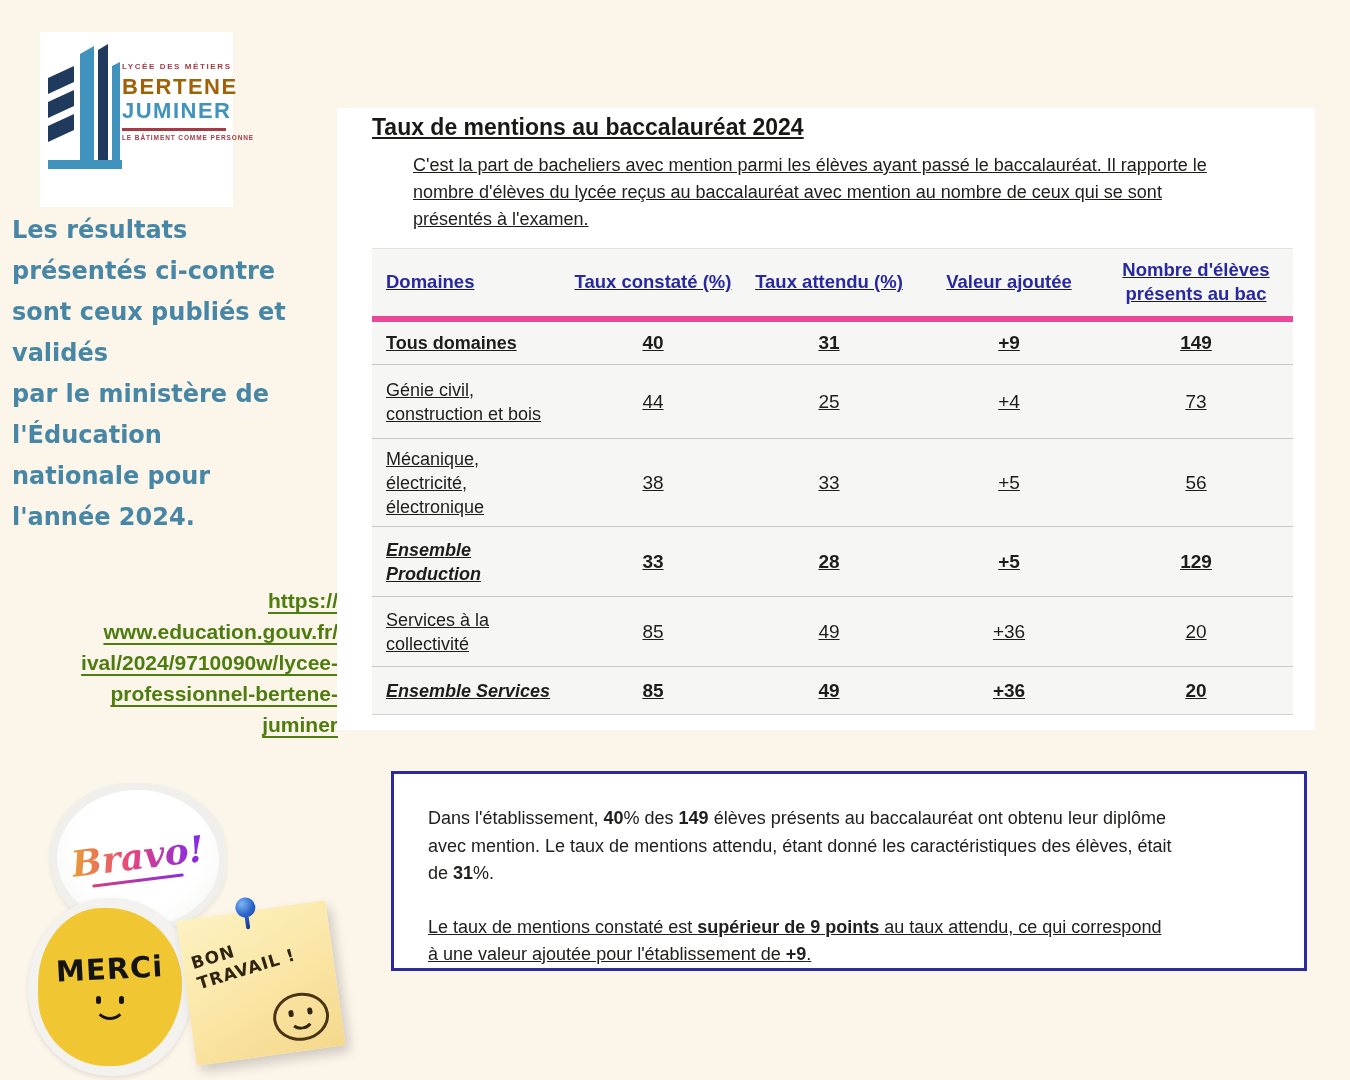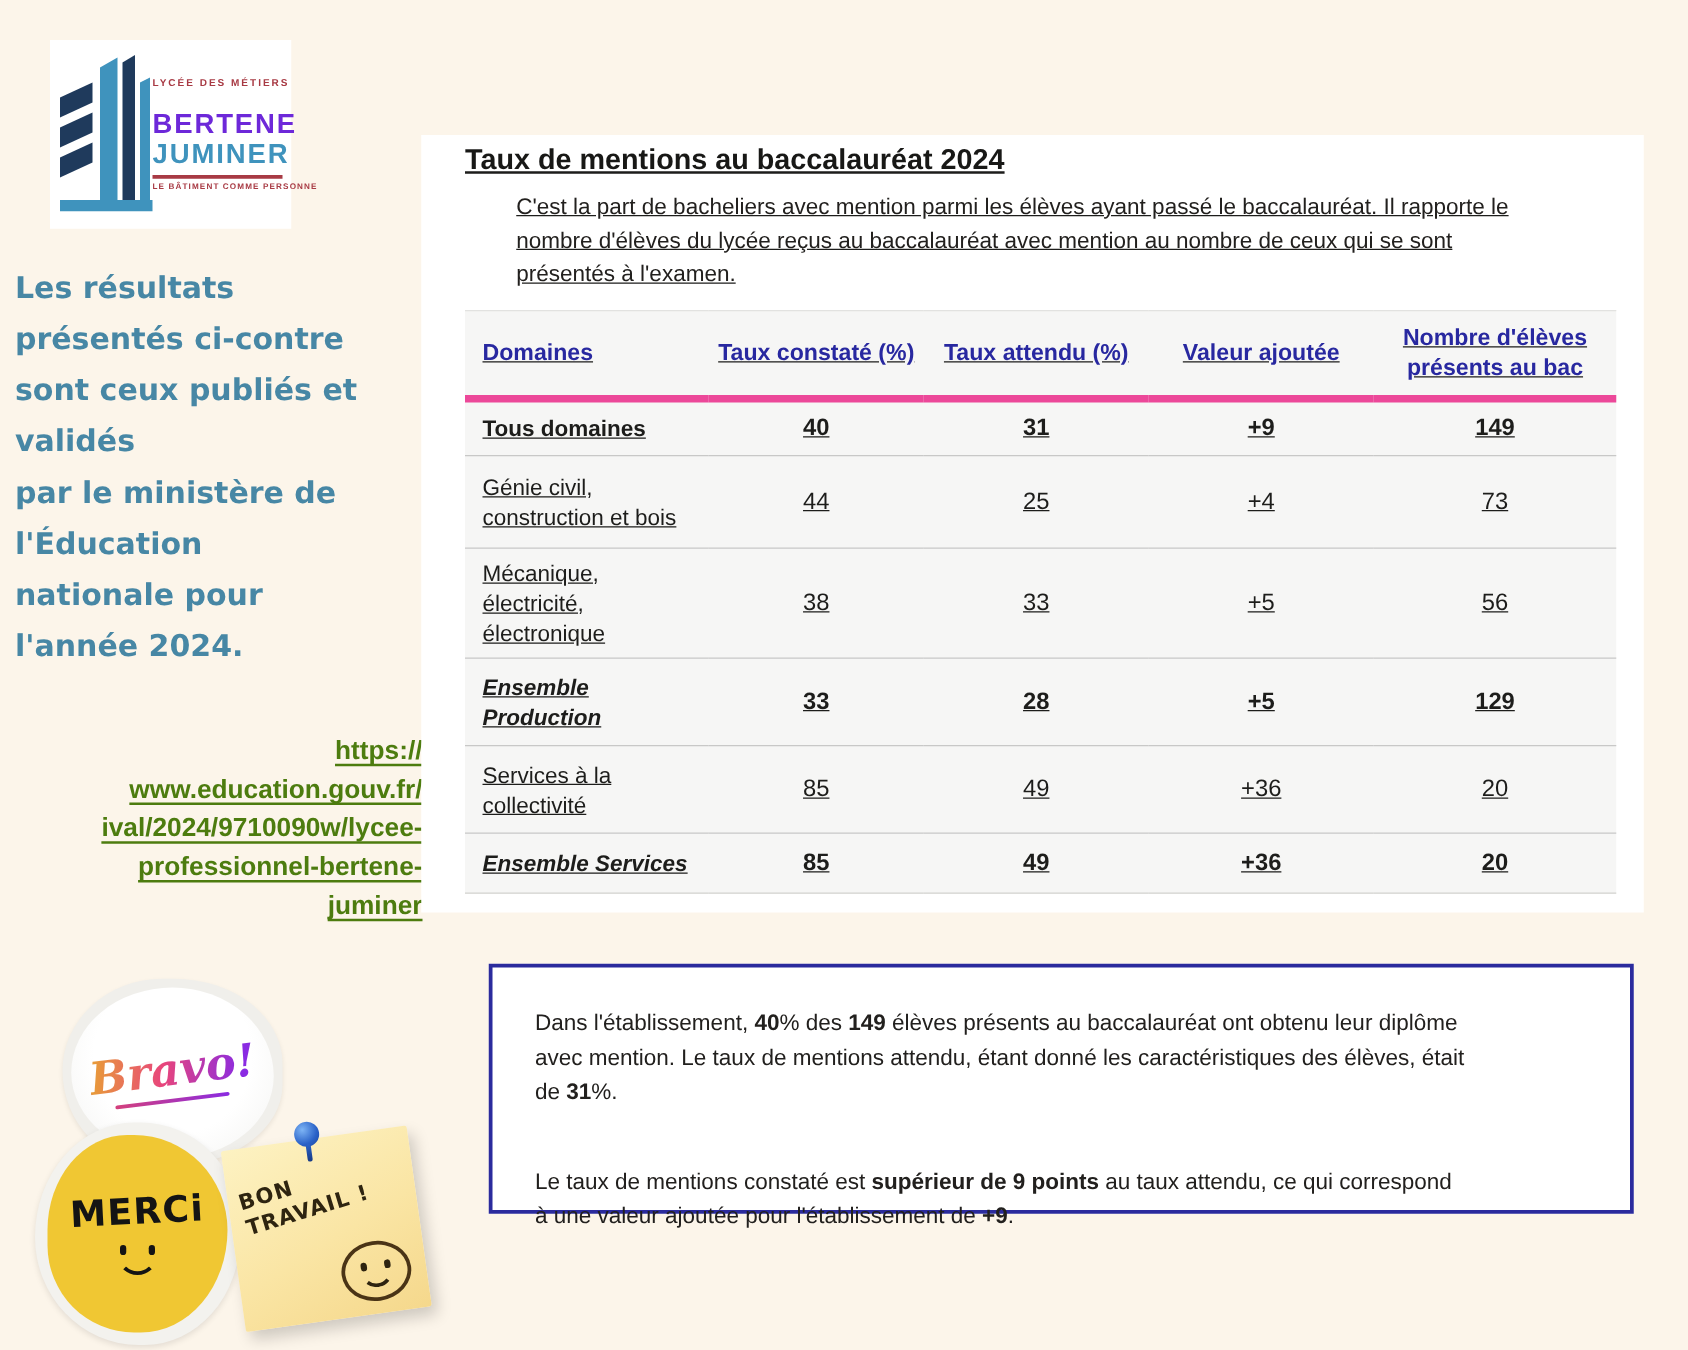--- a/index.html
+++ b/index.html
@@ -6,25 +6,25 @@
   html,body { width:1350px; height:1080px; }
   body {
     background:#fcf5ea;
     font-family:"Liberation Sans", sans-serif;
     position:relative;
     overflow:hidden;
   }
   .page { position:absolute; inset:0; width:1350px; height:1080px; }
 
   
-  .logo-card { position:absolute; left:40px; top:32px; width:193px; height:151px; background:#ffffff; }
+  .logo-card { position:absolute; left:40px; top:32px; width:193px; height:175px; background:#ffffff; }
   .logo-icon { position:absolute; left:8px; top:8px; }
   .logo-text { position:absolute; left:82px; top:30px; width:108px; text-align:left; }
   .logo-line1 { color:#a83a44; font-size:8px; font-weight:bold; letter-spacing:1.6px; white-space:nowrap; }
-  .logo-name1 { color:#6d28d9; font-size:22px; font-weight:bold; letter-spacing:1.5px; line-height:24px; margin-top:16px; }
+  .logo-name1 { color:#a16207; font-size:22px; font-weight:bold; letter-spacing:1.5px; line-height:24px; margin-top:4px; }
   .logo-name2 { color:#3f93bd; font-size:22px; font-weight:bold; letter-spacing:1.5px; line-height:24px; }
   .logo-rule { width:104px; height:3px; background:#a83a44; margin-top:5px; }
   .logo-tagline { color:#a83a44; font-size:6.5px; font-weight:bold; letter-spacing:0.9px; margin-top:3px; white-space:nowrap; }
 
   
   .intro {
     position:absolute; left:12px; top:210px; width:326px;
     color:#4787a5; font-family:"DejaVu Sans", sans-serif;
     font-weight:bold; font-size:24px; line-height:41px;
     text-align:left; white-space:pre-line;
@@ -72,21 +72,21 @@
   .w-bolditalic td.dom { font-style:italic; }
 
   
   .summary-box {
     position:absolute; left:391px; top:771px; width:916px; height:200px;
     background:#ffffff; border:3px solid #2b2b9d;
     padding:31px 28px 0 34px;
     font-size:18px; line-height:27.5px; color:#22201e;
   }
   .summary-box p { white-space:pre-line; }
-  .summary-box p + p { margin-top:44px; }
+  .summary-box p + p { margin-top:26px;text-decoration:underline; }
   .summary-box b { font-weight:bold; }
 
   
   .bravo-wrap { position:absolute; left:50px; top:783px; width:176px; height:150px; }
   .bravo-outer {
     position:absolute; inset:0; background:#f0efeb;
     border-radius:48% 52% 55% 45% / 52% 48% 46% 54%;
     box-shadow:0 2px 4px rgba(0,0,0,0.08);
   }
   .bravo-inner {

